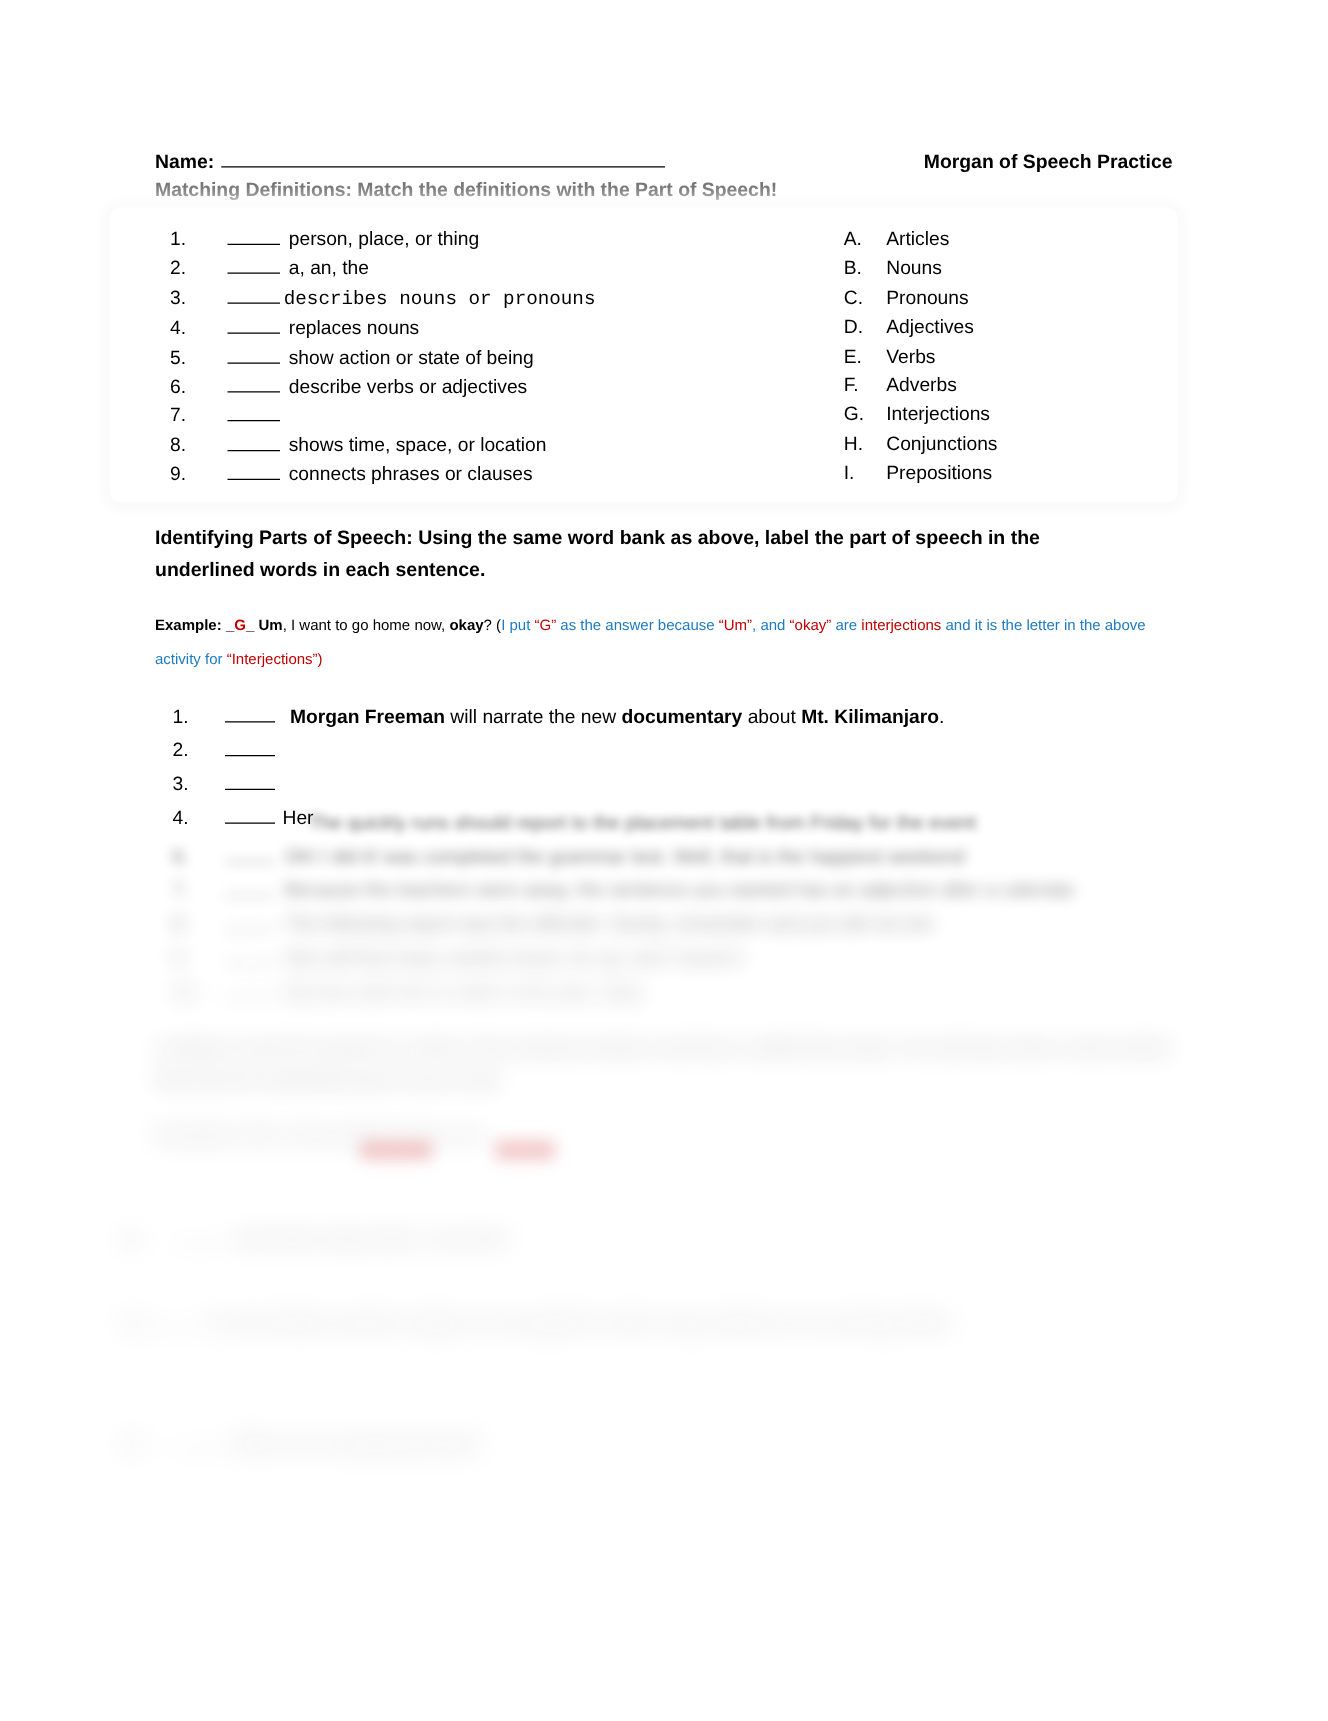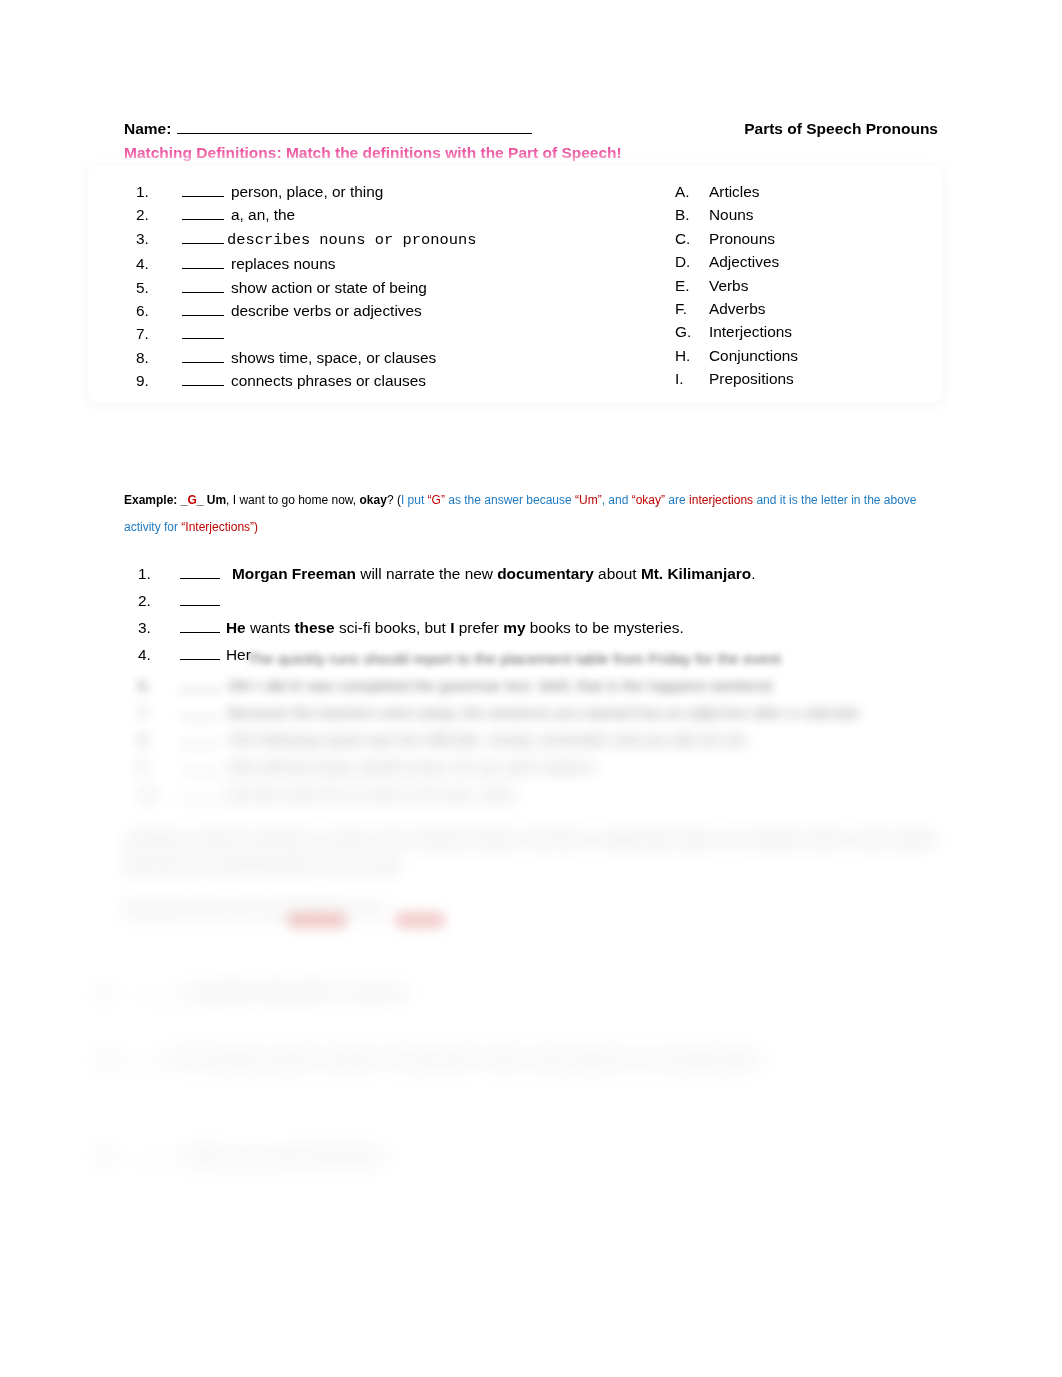--- a/index.html
+++ b/index.html
@@ -48,21 +48,21 @@
 
   
   .subheading {
     position: absolute;
     left: 124px;
     top: 144px;
     width: 800px;
     font-size: 15.5px;
     font-weight: bold;
     white-space: nowrap;
-    color: #ec4899;
+    color: #737373;
     filter: blur(0.55px);
   }
 
   
   .match-card {
     position: absolute;
     left: 88px;
     top: 166px;
     width: 854px;
     height: 236px;
@@ -209,21 +209,21 @@
 </head>
 <body>
 
 <div class="page">
 
   <div class="header">
     <div class="name-block">
       <span>Name:</span>
       <span class="name-rule"></span>
     </div>
-    <div class="doc-title">Parts of Speech Pronouns</div>
+    <div class="doc-title">Morgan of Speech Practice</div>
   </div>
 
   <div class="subheading">Matching Definitions:  Match the definitions with the Part of Speech!</div>
 
   <div class="match-card">
     <div class="match-inner">
       <div class="match-left">
         <div class="match-row">
             <span class="m-num">1.</span>
             <span class="m-blank"></span>
@@ -254,21 +254,21 @@
             <span class="m-blank"></span>
             <span class="m-text">describe verbs or adjectives</span>
           </div>
         <div class="match-row">
             <span class="m-num">7.</span>
             <span class="m-blank"></span>
           </div>
         <div class="match-row">
             <span class="m-num">8.</span>
             <span class="m-blank"></span>
-            <span class="m-text">shows time, space, or clauses</span>
+            <span class="m-text">shows time, space, or location</span>
           </div>
         <div class="match-row">
             <span class="m-num">9.</span>
             <span class="m-blank"></span>
             <span class="m-text">connects phrases or clauses</span>
           </div>
       </div>
       <div class="match-right">
         <div class="wb-row">
             <span class="wb-letter">A.</span>
@@ -303,43 +303,41 @@
             <span>Conjunctions</span>
           </div>
         <div class="wb-row">
             <span class="wb-letter">I.</span>
             <span>Prepositions</span>
           </div>
       </div>
     </div>
   </div>
 
+  <div class="instructions">Identifying Parts of Speech: Using the same word bank as above, label the part of speech in the underlined words in each sentence.</div>
 
   <div class="example">
     <span class="b">Example:</span><span> </span><span class="b">_</span><span class="red b">G</span><span class="b">_</span><span> </span><span class="b">Um</span><span>, I want to go home now, </span><span class="b">okay</span><span>? (</span><span class="blue">I put </span><span class="red">“G”</span><span class="blue"> as the answer because </span><span class="red">“Um”</span><span class="blue">, and </span><span class="red">“okay”</span><span class="blue"> are </span><span class="red">interjections</span><span class="blue"> and it is the letter in the above activity for </span><span class="red">“Interjections”)</span>
   </div>
 
   <div class="sent-list">
     <div class="sent-row">
       <span class="s-num">1.</span>
       <span class="s-blank"></span>
       <span class="s-text wide">
         <span class="b">Morgan Freeman</span><span> will narrate the new </span><span class="b">documentary</span><span> about </span><span class="b">Mt. Kilimanjaro</span><span>.</span>
       </span>
     </div>
     <div class="sent-row">
       <span class="s-num">2.</span>
       <span class="s-blank"></span>
     </div>
     <div class="sent-row">
       <span class="s-num">3.</span>
       <span class="s-blank"></span>
-      <span class="s-text">
-        <span class="b">He</span><span> wants </span><span class="b">these</span><span> sci-fi books, but </span><span class="b">I</span><span> prefer </span><span class="b">my</span><span> books to be mysteries.</span>
-      </span>
     </div>
     <div class="sent-row">
       <span class="s-num">4.</span>
       <span class="s-blank"></span>
       <span class="s-text">
         <span>Her</span>
       </span>
     </div>
   </div>
 

